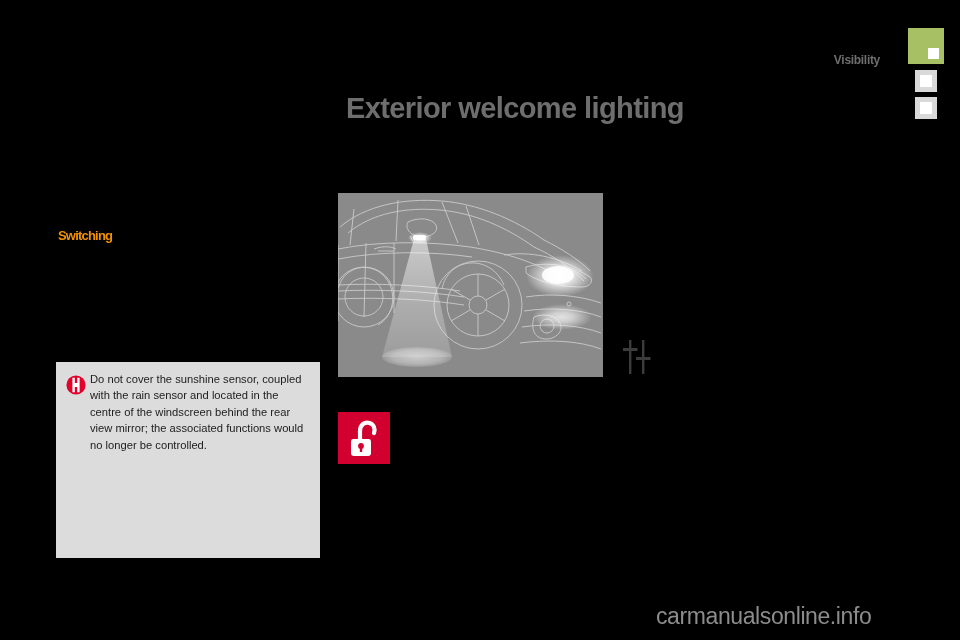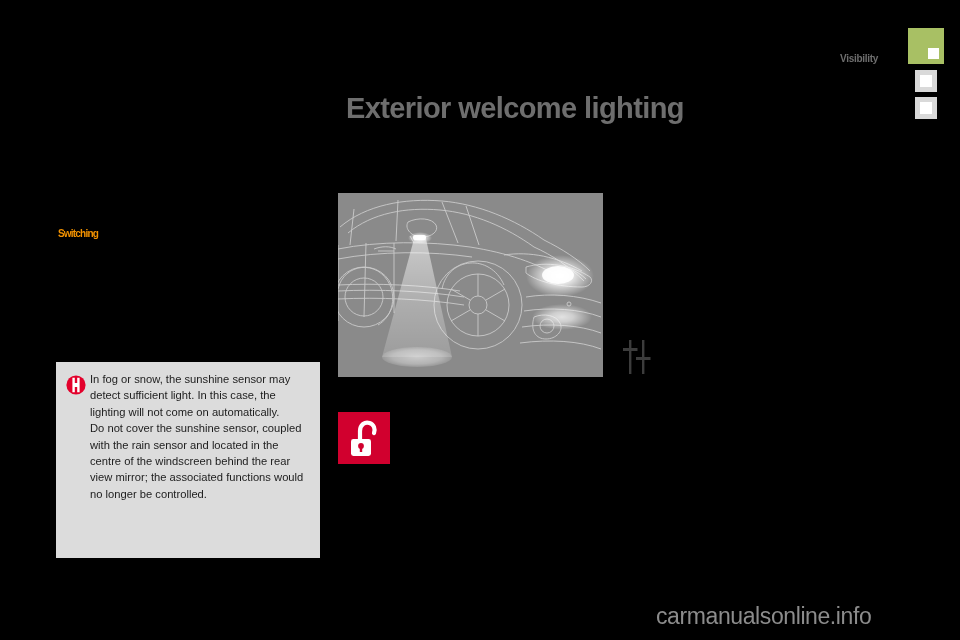--- a/index.html
+++ b/index.html
@@ -19,28 +19,28 @@
   
   #section-tabs {
     position: absolute;
     top: 28px;
     left: 838px;
     width: 114px;
     height: 82px;
   }
   #section-label {
     position: absolute;
-    right: 58px;
+    right: 72px;
     top: 25px;
-    font-size: 10px;
+    font-size: 12px;
     font-weight: bold;
     color: #6e6e6e;
     letter-spacing: -0.3px;
     white-space: nowrap;
-    text-align: center;
+    text-align: right;
     width: 70px;
   }
   .tab-chip {
     position: absolute;
     left: 76px;
     width: 28px;
     height: 28px;
     display: flex;
     align-items: flex-end;
     justify-content: flex-end;
@@ -96,21 +96,21 @@
     letter-spacing: -0.6px;
     white-space: nowrap;
     margin-left: 8px;
   }
 
   
   #sub-heading {
     position: absolute;
     left: 58px;
     top: 228px;
-    font-size: 10px;
+    font-size: 13px;
     font-weight: bold;
     color: #f39200;
     letter-spacing: -0.8px;
     white-space: nowrap;
     filter: blur(0.35px);
   }
 
   
   #note-box {
     position: absolute;
@@ -206,21 +206,20 @@
 <div id="sub-heading">Switching</div>
 
 <div id="note-box">
   <div id="note-icon">
     <svg width="22" height="22" viewBox="0 0 22 22">
       <circle cx="11" cy="11" r="9.6" fill="#e3002b"></circle>
       <path d="M7.4 3.8 h2.4 v5.1 h2.4 V3.8 h2.4 v14.4 h-2.4 v-5.1 h-2.4 v5.1 H7.4 Z" fill="#ffffff"></path>
     </svg>
   </div>
   <div id="note-text">
-    <p>In fog or snow, the sunshine sensor may detect sufficient light. In this case, the lighting will not come on automatically.</p>
     <p>Do not cover the sunshine sensor, coupled with the rain sensor and located in the centre of the windscreen behind the rear view mirror; the associated functions would no longer be controlled.</p>
   </div>
 </div>
 
 <div id="car-figure">
   <svg width="265" height="184" viewBox="0 0 265 184">
     <defs>
       <linearGradient id="coneGrad" x1="0" y1="0" x2="0" y2="1">
         <stop offset="0%" stop-color="#ffffff" stop-opacity="0.55"></stop>
         <stop offset="55%" stop-color="#ffffff" stop-opacity="0.30"></stop>

